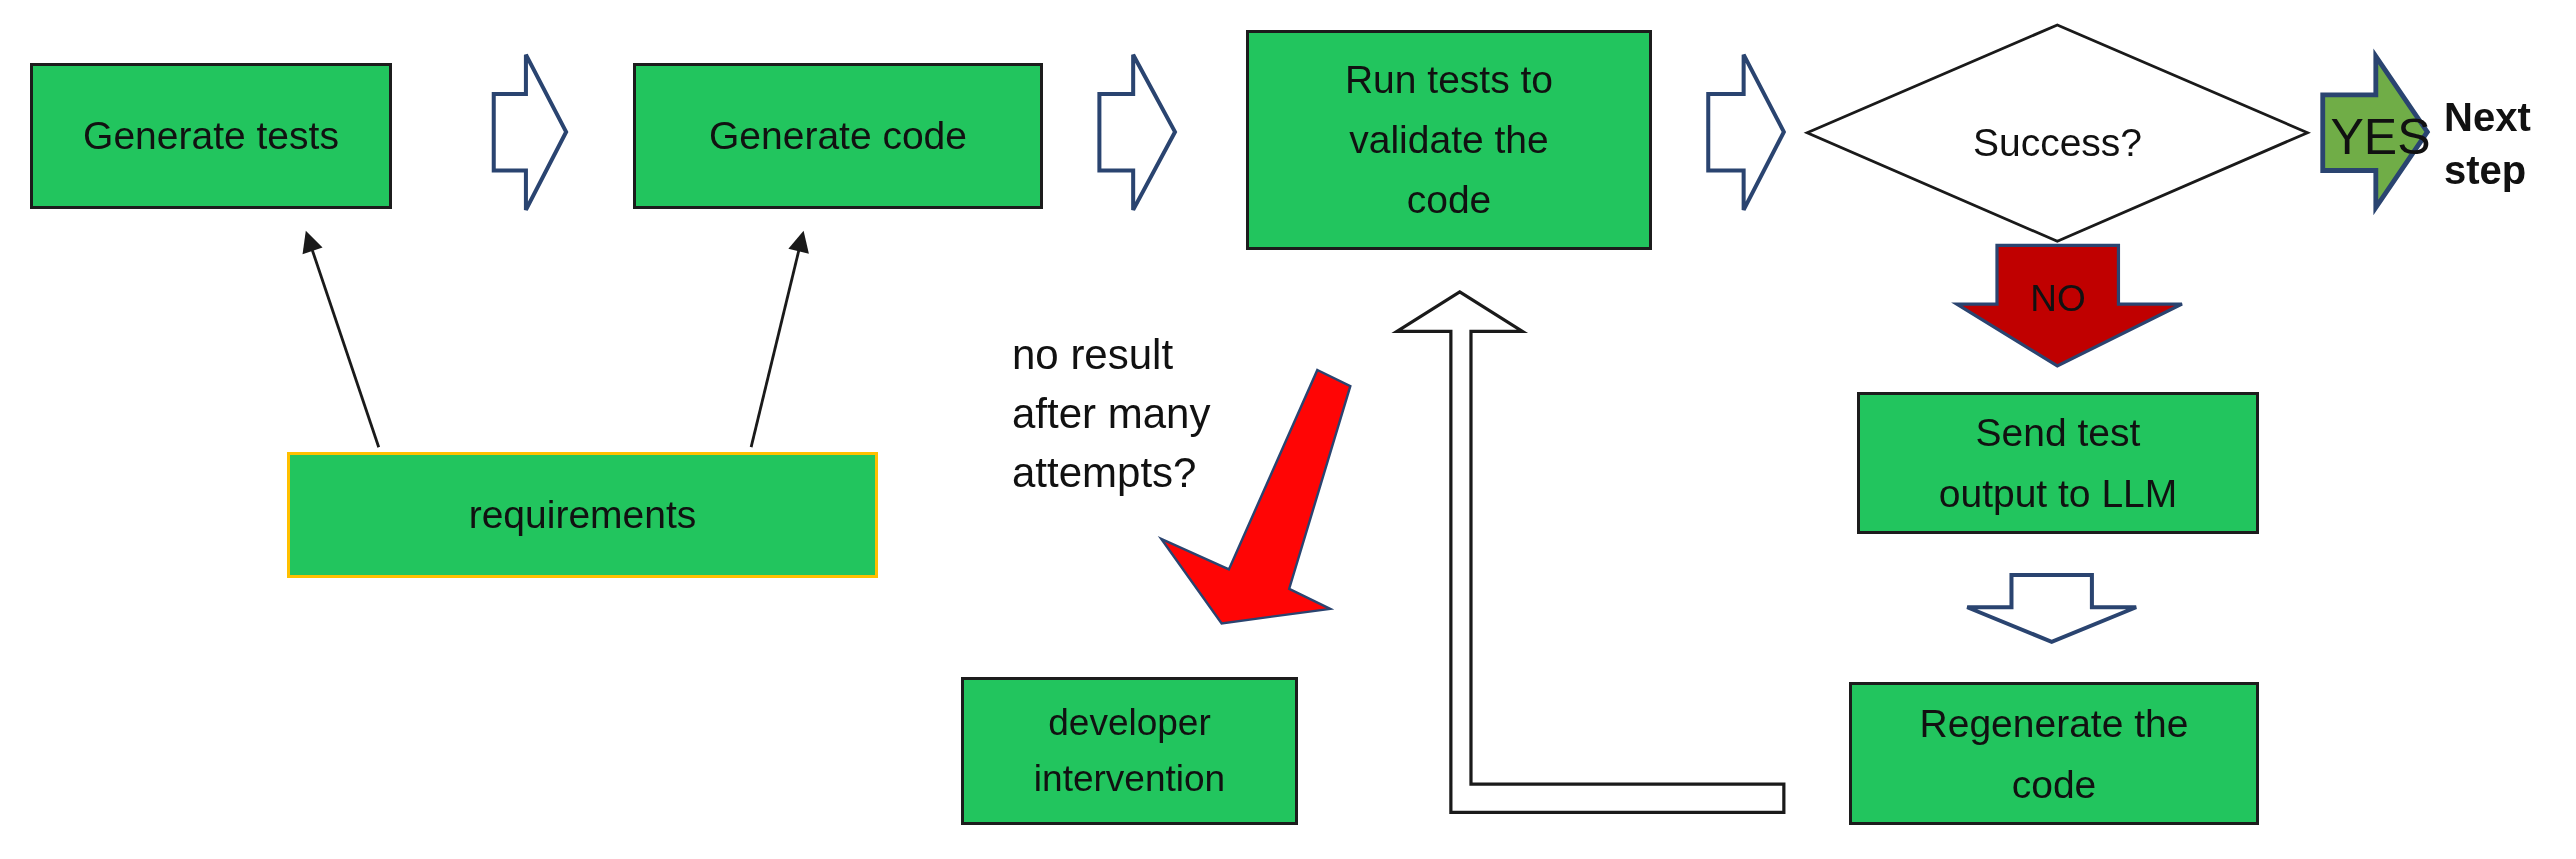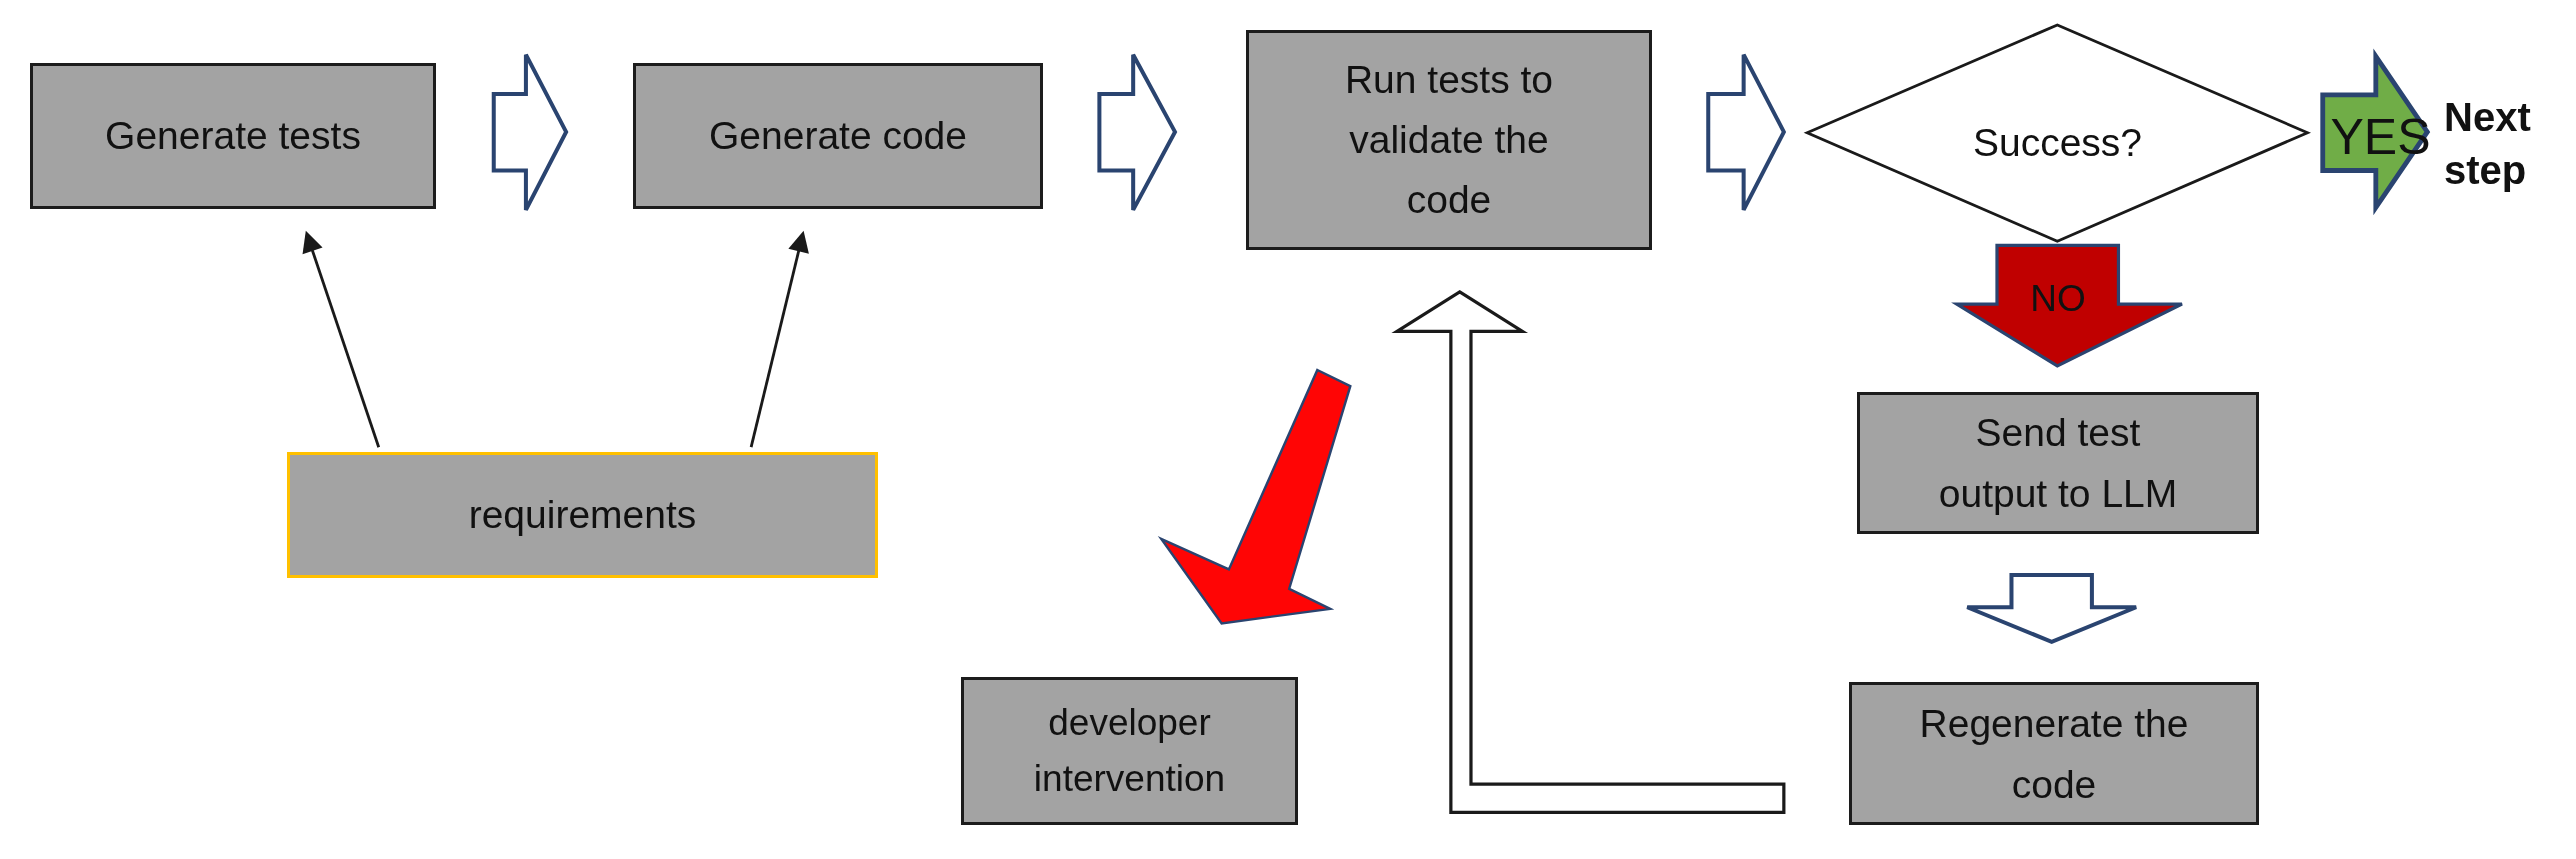--- a/index.html
+++ b/index.html
@@ -7,37 +7,37 @@
     --bright-red:#ff0505; --gold:#ffc000; --box-border:#1c1c1c; --text:#111111;
   }
   *{margin:0;padding:0;box-sizing:border-box;}
   html,body{background:#ffffff;}
   .canvas{
     position:relative;width:2576px;height:859px;background:#ffffff;overflow:hidden;
     font-family:"Liberation Sans","DejaVu Sans",sans-serif;color:var(--text);
   }
   .svg-layer{position:absolute;left:0;top:0;width:2576px;height:859px;}
   .node{
-    position:absolute;background:#a3a3a3;border:3.2px solid var(--box-border);
+    position:absolute;background:#22c55e;border:3.2px solid var(--box-border);
     display:flex;flex-direction:column;align-items:center;justify-content:center;
     text-align:center;font-size:39px;line-height:60px;
   }
   .txt{position:absolute;display:flex;flex-direction:column;align-items:center;justify-content:center;text-align:center;}
   .txt-left{align-items:flex-start;text-align:left;justify-content:flex-end;}
   .block-arrow{fill:#ffffff;stroke:var(--outline-navy);stroke-width:5;stroke-linejoin:miter;}
   .diamond-shape{fill:#ffffff;stroke:#1a1a1a;stroke-width:3.5;}
   .yes-shape{fill:var(--green);stroke:var(--outline-navy);stroke-width:6;}
   .no-shape{fill:var(--dark-red);stroke:var(--outline-navy);stroke-width:4;}
   .red-shape{fill:var(--bright-red);stroke:var(--outline-navy);stroke-width:3;}
   .loop-shape{fill:#ffffff;stroke:#1a1a1a;stroke-width:4;stroke-linejoin:miter;}
   .thin-line{stroke:#1a1a1a;stroke-width:3.5;fill:none;}
   .thin-head{fill:#1a1a1a;}
 
   
-  #box-generate-tests{left:30px;top:63px;width:406px;height:146px;text-align:right;}
+  #box-generate-tests{left:30px;top:63px;width:362px;height:146px;text-align:right;}
   #box-generate-code{left:633px;top:63px;width:410px;height:146px;}
   #box-run-tests{left:1246px;top:30px;width:406px;height:220px;}
   #box-requirements{left:287px;top:452px;width:591px;height:126px;border-color:var(--gold);}
   #box-send-test{left:1857px;top:392px;width:402px;height:142px;line-height:61px;}
   #box-regenerate{left:1849px;top:682px;width:410px;height:143px;line-height:61px;}
   #box-developer{left:961px;top:677px;width:337px;height:148px;font-size:37px;line-height:56px;}
 
   
   #label-success{left:1807px;top:35px;width:501px;height:216px;font-size:39px;}
   #label-yes{left:2321px;top:111px;width:97px;height:52px;font-size:50px;font-weight:400;margin-left:11px;}
@@ -121,16 +121,21 @@
 
   <div class="txt" id="label-no">
     <span>NO</span>
   </div>
 
   <div class="txt txt-left" id="label-next-step">
     <span>Next</span>
     <span>step</span>
   </div>
 
+  <div class="txt txt-left" id="label-no-result">
+    <span>no result</span>
+    <span>after many</span>
+    <span>attempts?</span>
+  </div>
 
 
 </div>
 
 
 </body></html>

